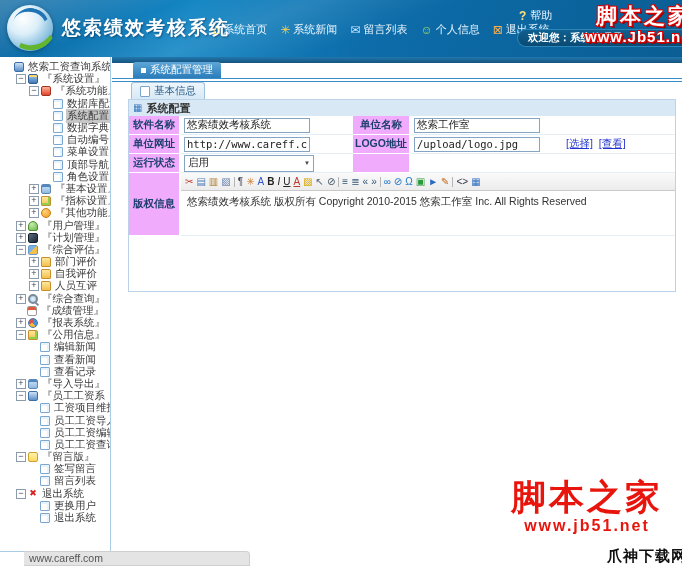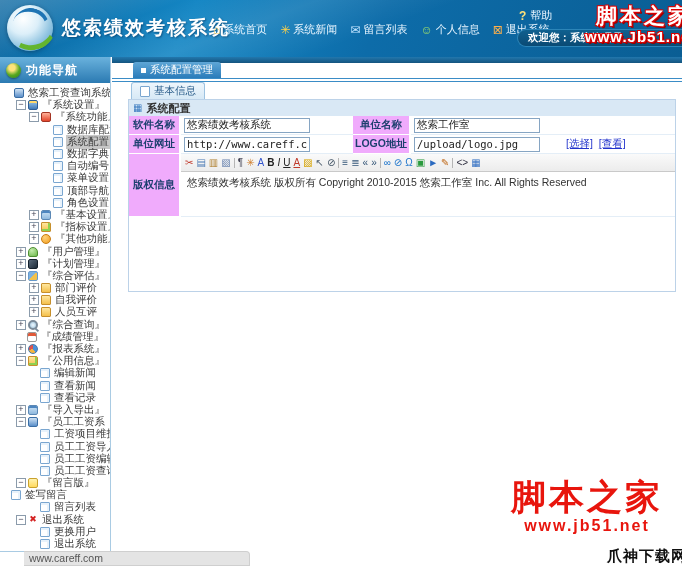--- a/index.html
+++ b/index.html
@@ -164,24 +164,20 @@
     <div class="help">
       <span class="q">?</span>
       <span class="hl">帮助</span>
     </div>
     <div class="welcome">
       <span>欢迎您：系统管理员</span>
     </div>
   </div>
 
   <div class="sidebar">
-    <div class="sb-hdr">
-      <span class="sb-circle"></span>
-      <span class="sb-title">功能导航</span>
-    </div>
     <div class="tree">
         <div class="trow" style="padding-left: 3px;">
           <span class="spc"></span>
           <span class="ti ti-computer"></span>
           <span class="lbl">悠索工资查询系统</span>
         </div>
         <div class="trow" style="padding-left: 16px;">
           <span class="exp">−</span>
           <span class="ti ti-syswin"></span>
           <span class="lbl">『系统设置』</span>
@@ -334,21 +330,21 @@
         <div class="trow" style="padding-left: 29px;">
           <span class="spc"></span>
           <span class="ti ti-page"></span>
           <span class="lbl">员工工资查询</span>
         </div>
         <div class="trow" style="padding-left: 16px;">
           <span class="exp">−</span>
           <span class="ti ti-notes"></span>
           <span class="lbl">『留言版』</span>
         </div>
-        <div class="trow" style="">
+        <div class="trow" style="padding-left: 29px;">
           <span class="spc"></span>
           <span class="ti ti-page"></span>
           <span class="lbl">签写留言</span>
         </div>
         <div class="trow" style="padding-left: 29px;">
           <span class="spc"></span>
           <span class="ti ti-page"></span>
           <span class="lbl">留言列表</span>
         </div>
         <div class="trow" style="padding-left: 16px;">
@@ -406,20 +402,31 @@
       <div class="fv">
         <input class="inp" value="/upload/logo.jpg" style="">
         <span class="links">
           <a>[选择]</a>
           <a>[查看]</a>
         </span>
       </div>
     </div>
 
 
+    <div class="frow">
+      <div class="fl">运行状态</div>
+      <div class="fv">
+        <div class="selbox">
+          <span class="sv">启用</span>
+          <span class="ar">▼</span>
+        </div>
+      </div>
+      <div class="fl"></div>
+      <div class="fv"></div>
+    </div>
 
     <div class="frow5">
       <div class="fl">版权信息</div>
       <div class="editor">
         <div class="etb">
             <span class="tbi" style="color: rgb(192, 57, 43);">✂</span>
             <span class="tbi" style="color: rgb(74, 122, 181);">▤</span>
             <span class="tbi" style="color: rgb(176, 128, 48);">▥</span>
             <span class="tbi" style="color: rgb(106, 132, 176);">▧</span>
             <span class="tbdiv"></span>

